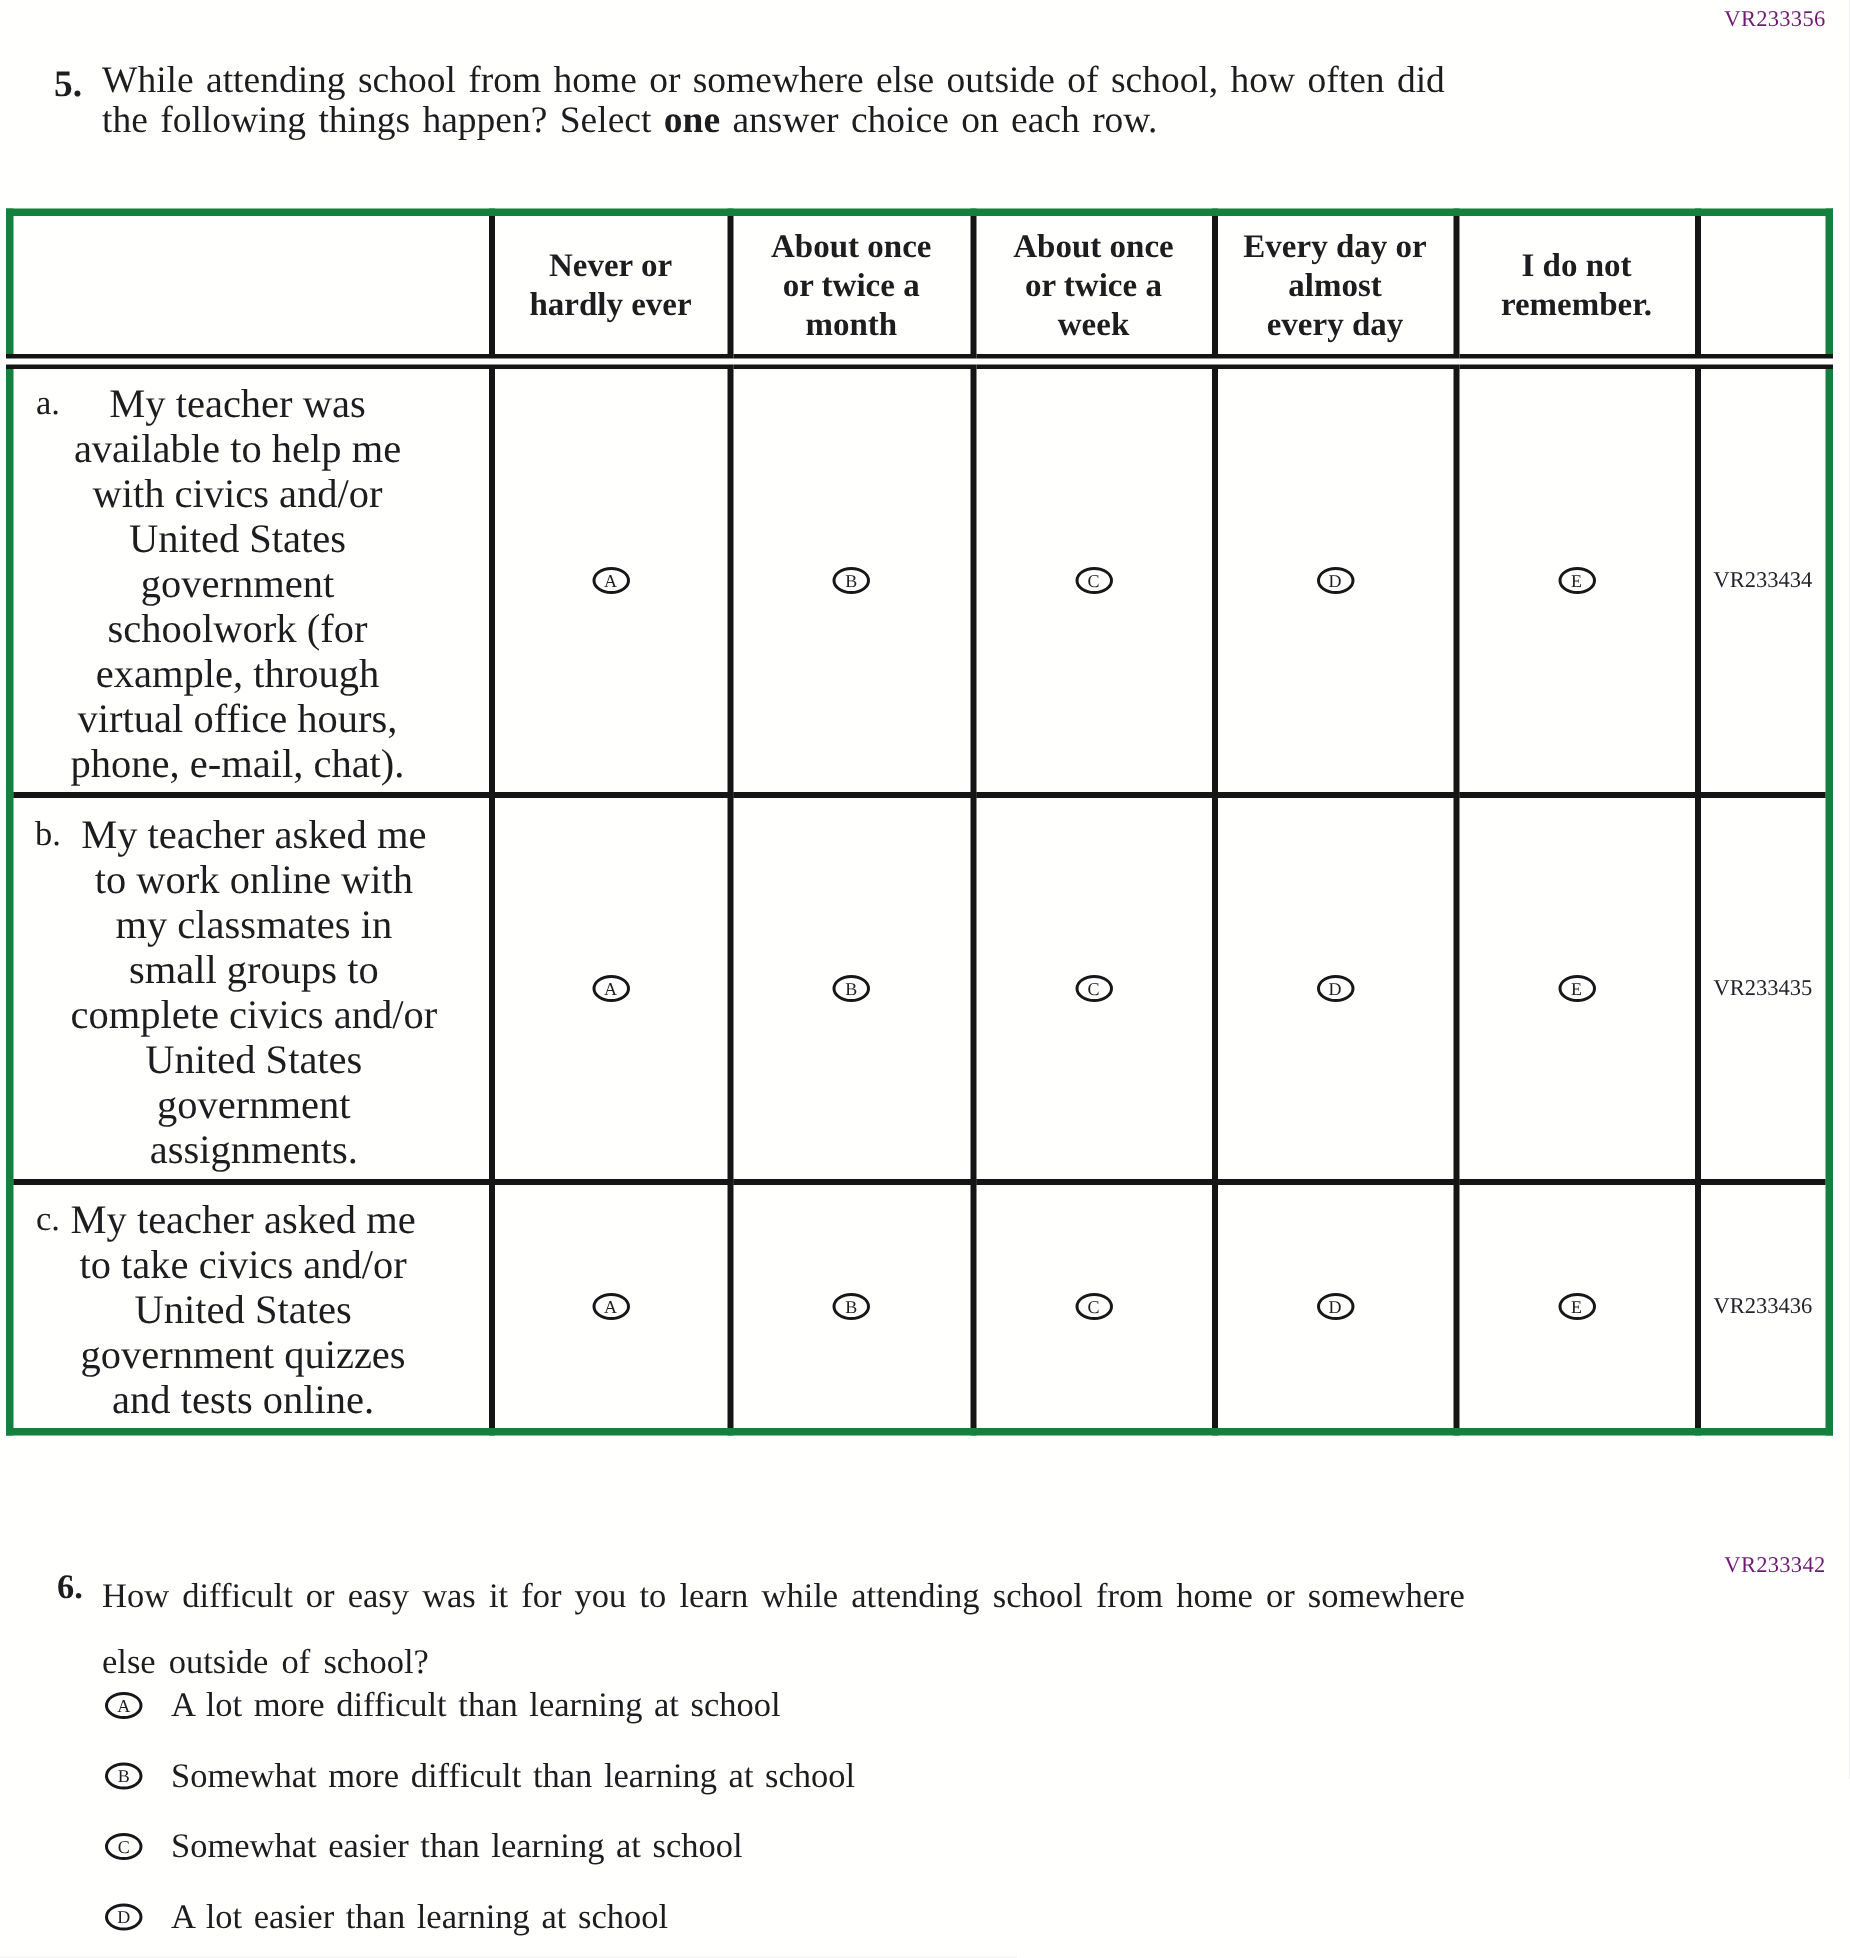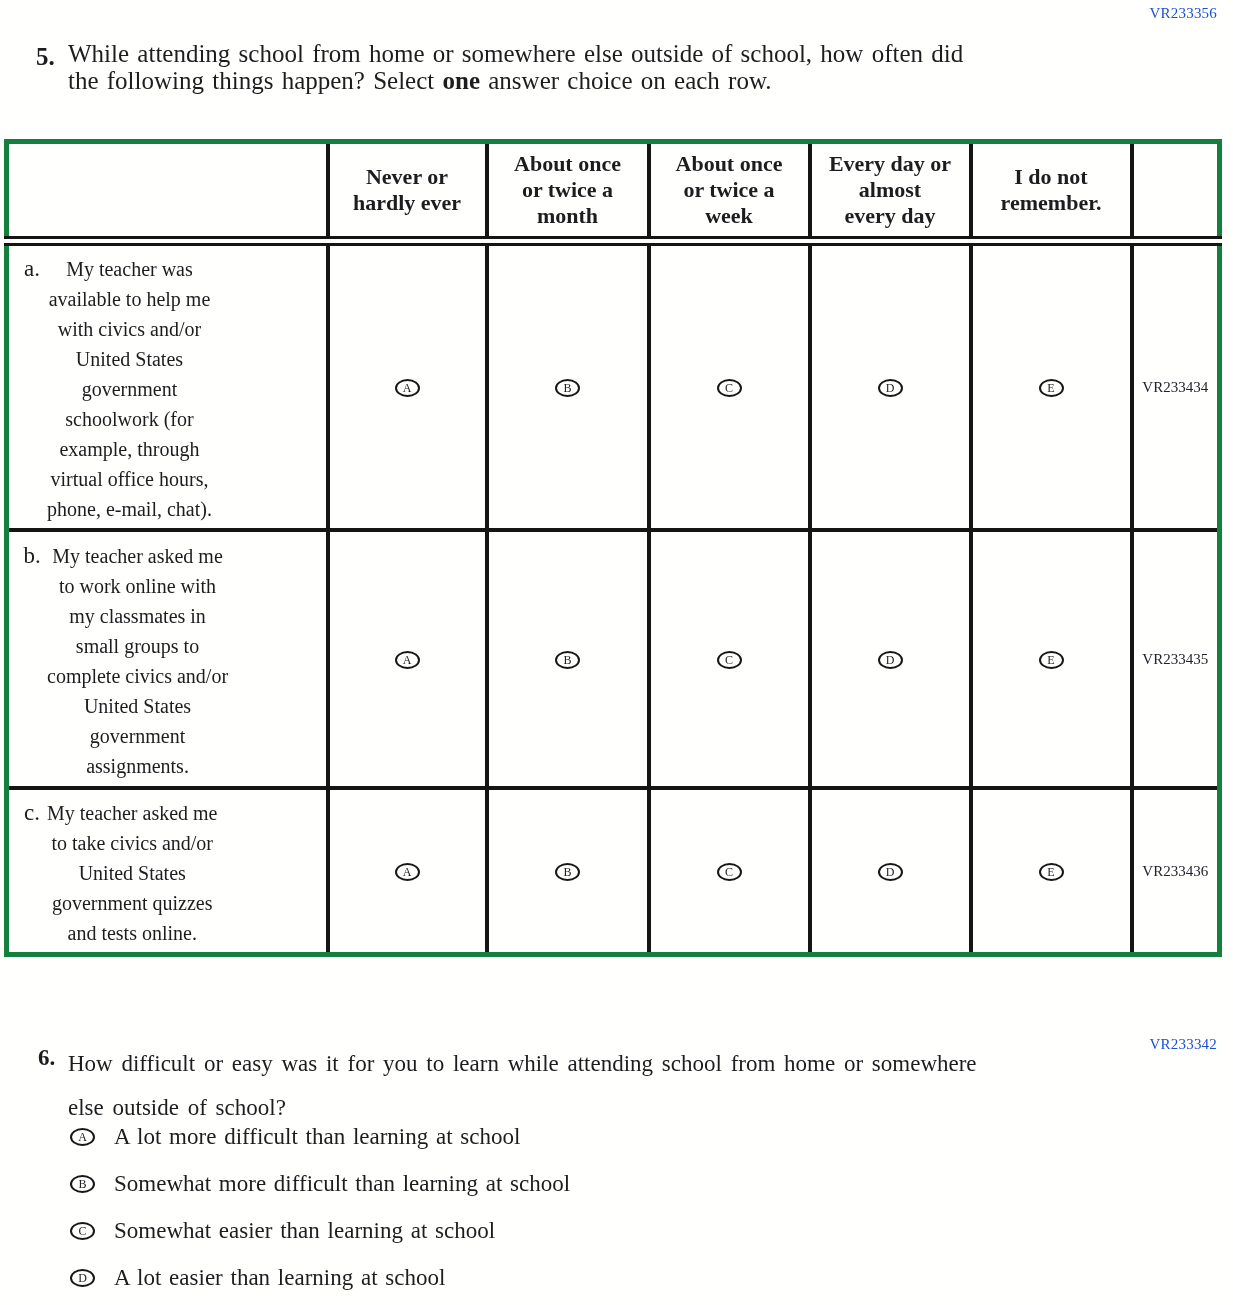--- a/index.html
+++ b/index.html
@@ -2,21 +2,21 @@
 <html><head>
 <meta charset="utf-8">
 <style>
   html,body { margin:0; padding:0; background:#e8e8e8; }
   .page {
     position:relative; width:1233px; height:1305px; margin:0 auto;
     background:#fffffe; color:#1d1d20;
     font-family:"Liberation Serif", serif;
     overflow:hidden;
   }
-  .code { position:absolute; right:16px; font-size:15px; letter-spacing:.2px; color:#1d4ed8; }
+  .code { position:absolute; right:16px; font-size:15px; letter-spacing:.2px; color:#701a75; }
   .top-code { top:5px; }
   .mid-code { top:1036px; }
 
   .question { position:absolute; display:flex; align-items:flex-start; }
   .q5 { top:40px; left:36px; width:1150px; }
   .q6 { top:1042px; left:38px; width:1150px; }
   .qnum { font-weight:bold; flex:0 0 auto; }
   .q5 .qnum { width:32px; font-size:25px; line-height:33px; }
   .q6 .qnum { width:30px; font-size:23px; line-height:31px; }
   .qtext { margin:0; white-space:pre-line; }
@@ -34,21 +34,21 @@
     height:92px; text-align:center; vertical-align:middle;
     font-size:22px; font-weight:bold; line-height:26px; white-space:pre-line;
   }
   .grid tbody td { text-align:center; vertical-align:middle; }
   .row-a td { height:268px; }
   .row-b td { height:242px; }
   .row-c td { height:150px; }
   td.label { text-align:left; vertical-align:top; padding:8px 6px 4px 5px; }
   .lwrap { display:flex; }
   .marker { flex:0 0 30px; padding-left:3px; font-size:23px; line-height:30px; }
-  .ltext { font-size:20px; line-height:30px; white-space:pre-line; max-width:262px; }
+  .ltext { font-size:27px; line-height:30px; white-space:pre-line; max-width:262px; }
   td.vr { font-size:15px; color:#23232e; }
 
   .bubble {
     display:inline-flex; align-items:center; justify-content:center;
     width:21px; height:14px; border:2px solid #17171a; border-radius:50%;
     font-size:12px; line-height:1; background:#fffffe; box-sizing:content-box;
   }
 
   .choices { position:absolute; top:1126px; left:70px; }
   .choice { display:flex; align-items:center; height:22px; margin-bottom:25px; cursor:default; }

